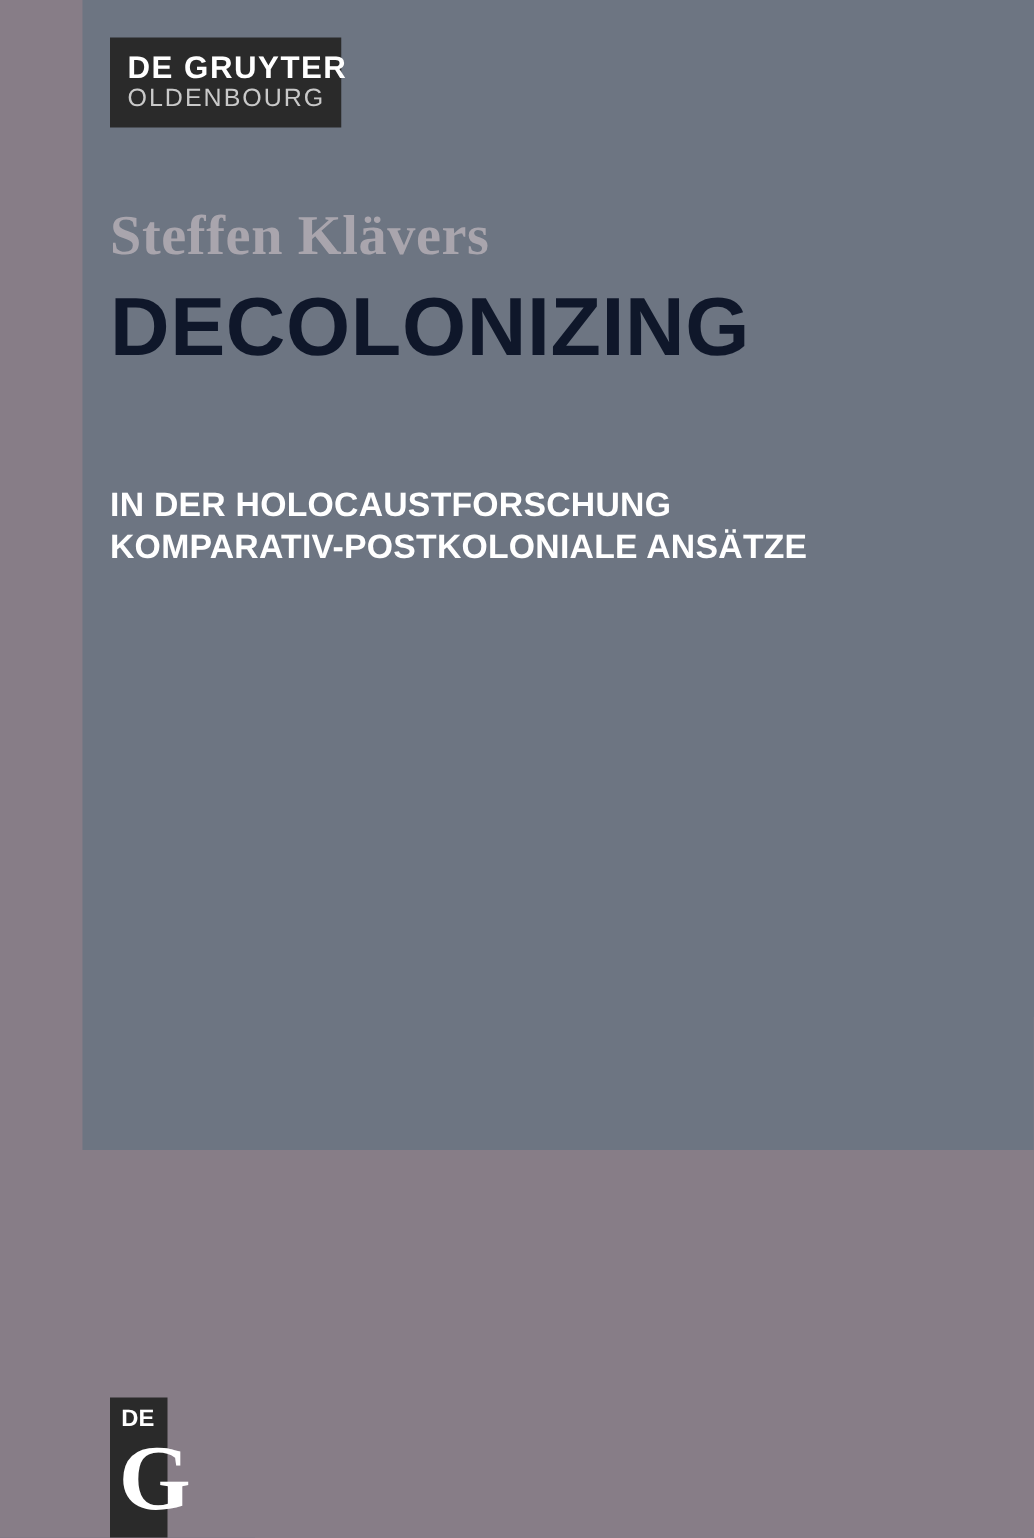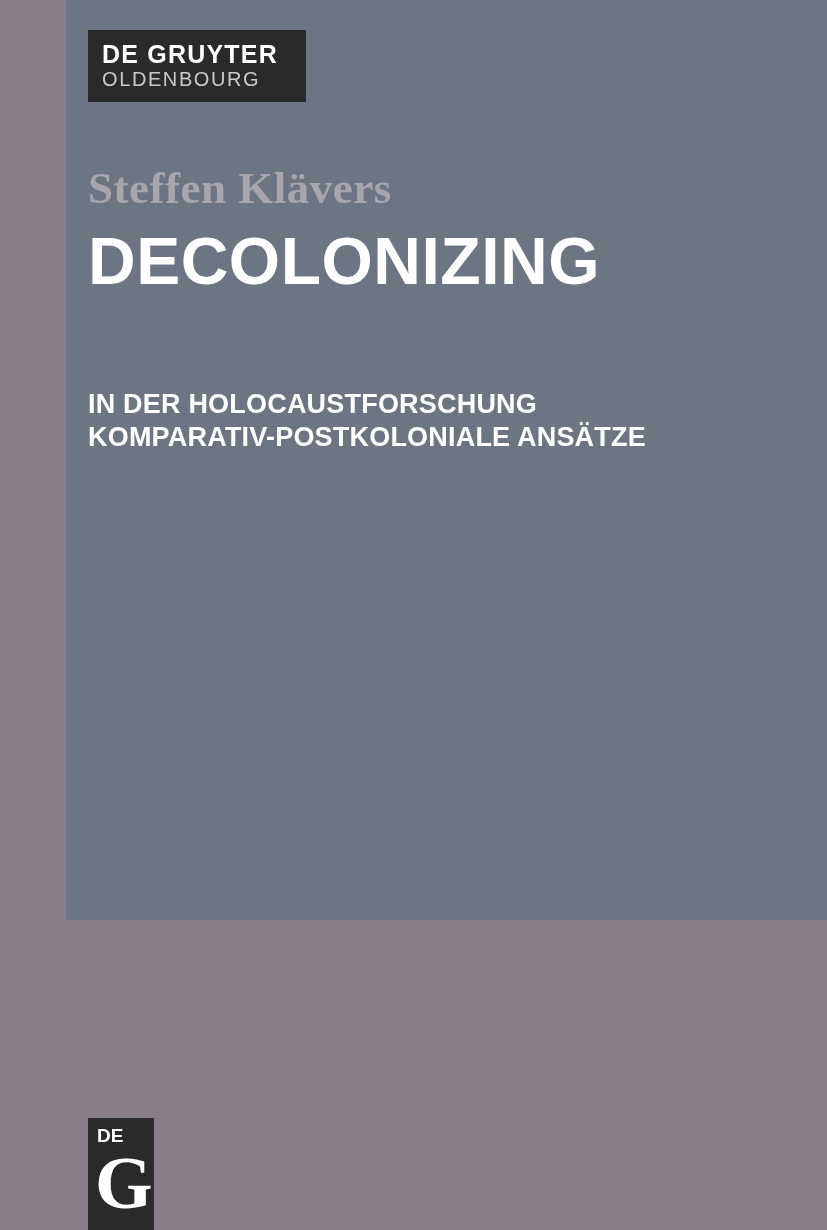--- a/index.html
+++ b/index.html
@@ -26,21 +26,21 @@
     top: 0;
     width: 761px;
     height: 920px;
     background: #6d7582;
   }
   
   .publisher-logo {
     position: absolute;
     left: 88px;
     top: 30px;
-    width: 218px;
+    width: 185px;
     height: 72px;
     background: #2a2a2a;
     color: #ffffff;
     box-sizing: border-box;
     padding: 11px 0 0 14px;
   }
   .publisher-logo .line1 {
     font-size: 25px;
     font-weight: bold;
     letter-spacing: 1.2px;
@@ -69,21 +69,21 @@
     white-space: nowrap;
   }
   .title {
     position: absolute;
     left: 88px;
     top: 224px;
     width: 680px;
     font-size: 66px;
     font-weight: bold;
     line-height: 74px;
-    color: #ffffff;
+    color: #0f172a;
     letter-spacing: 0.5px;
   }
   .title .l {
     display: block;
     white-space: nowrap;
   }
   .subtitle {
     position: absolute;
     left: 88px;
     top: 388px;
@@ -96,21 +96,21 @@
   }
   .subtitle .l {
     display: block;
     white-space: nowrap;
   }
   
   .dg-mark {
     position: absolute;
     left: 88px;
     top: 1118px;
-    width: 66px;
+    width: 46px;
     height: 112px;
     background: #2a2a2a;
     color: #ffffff;
     box-sizing: border-box;
   }
   .dg-mark .de {
     position: absolute;
     left: 9px;
     top: 8px;
     font-size: 19px;

